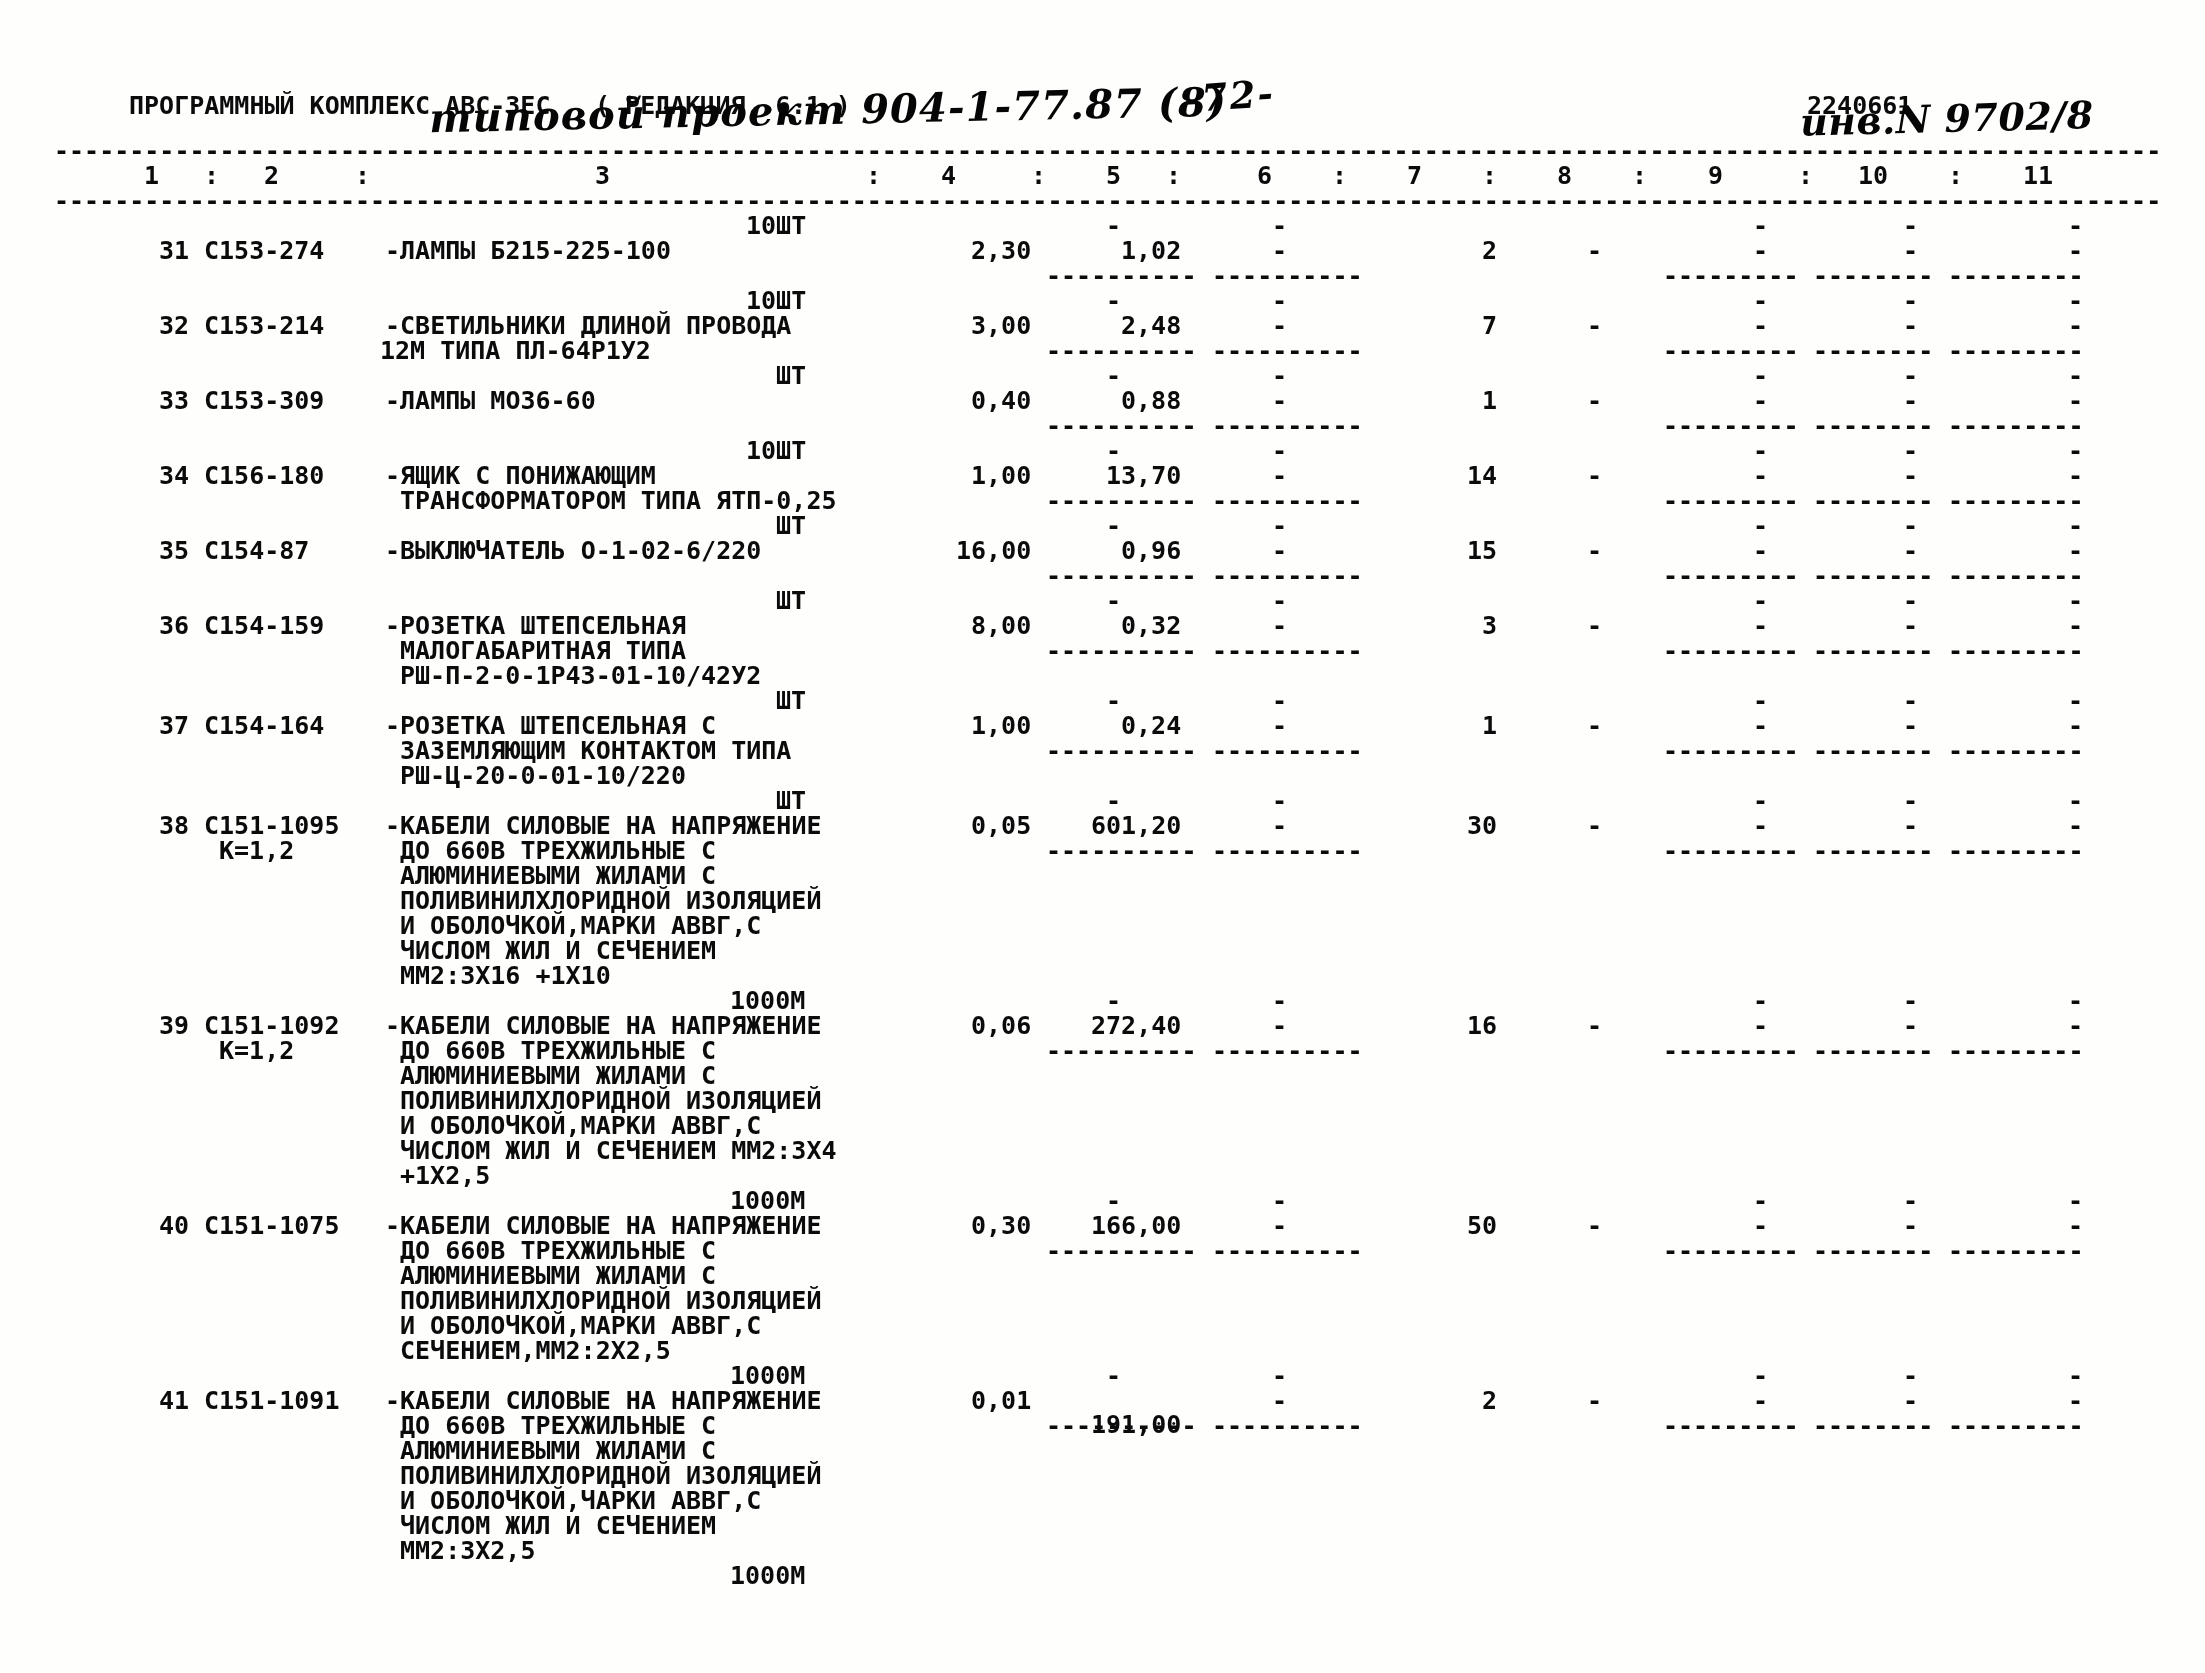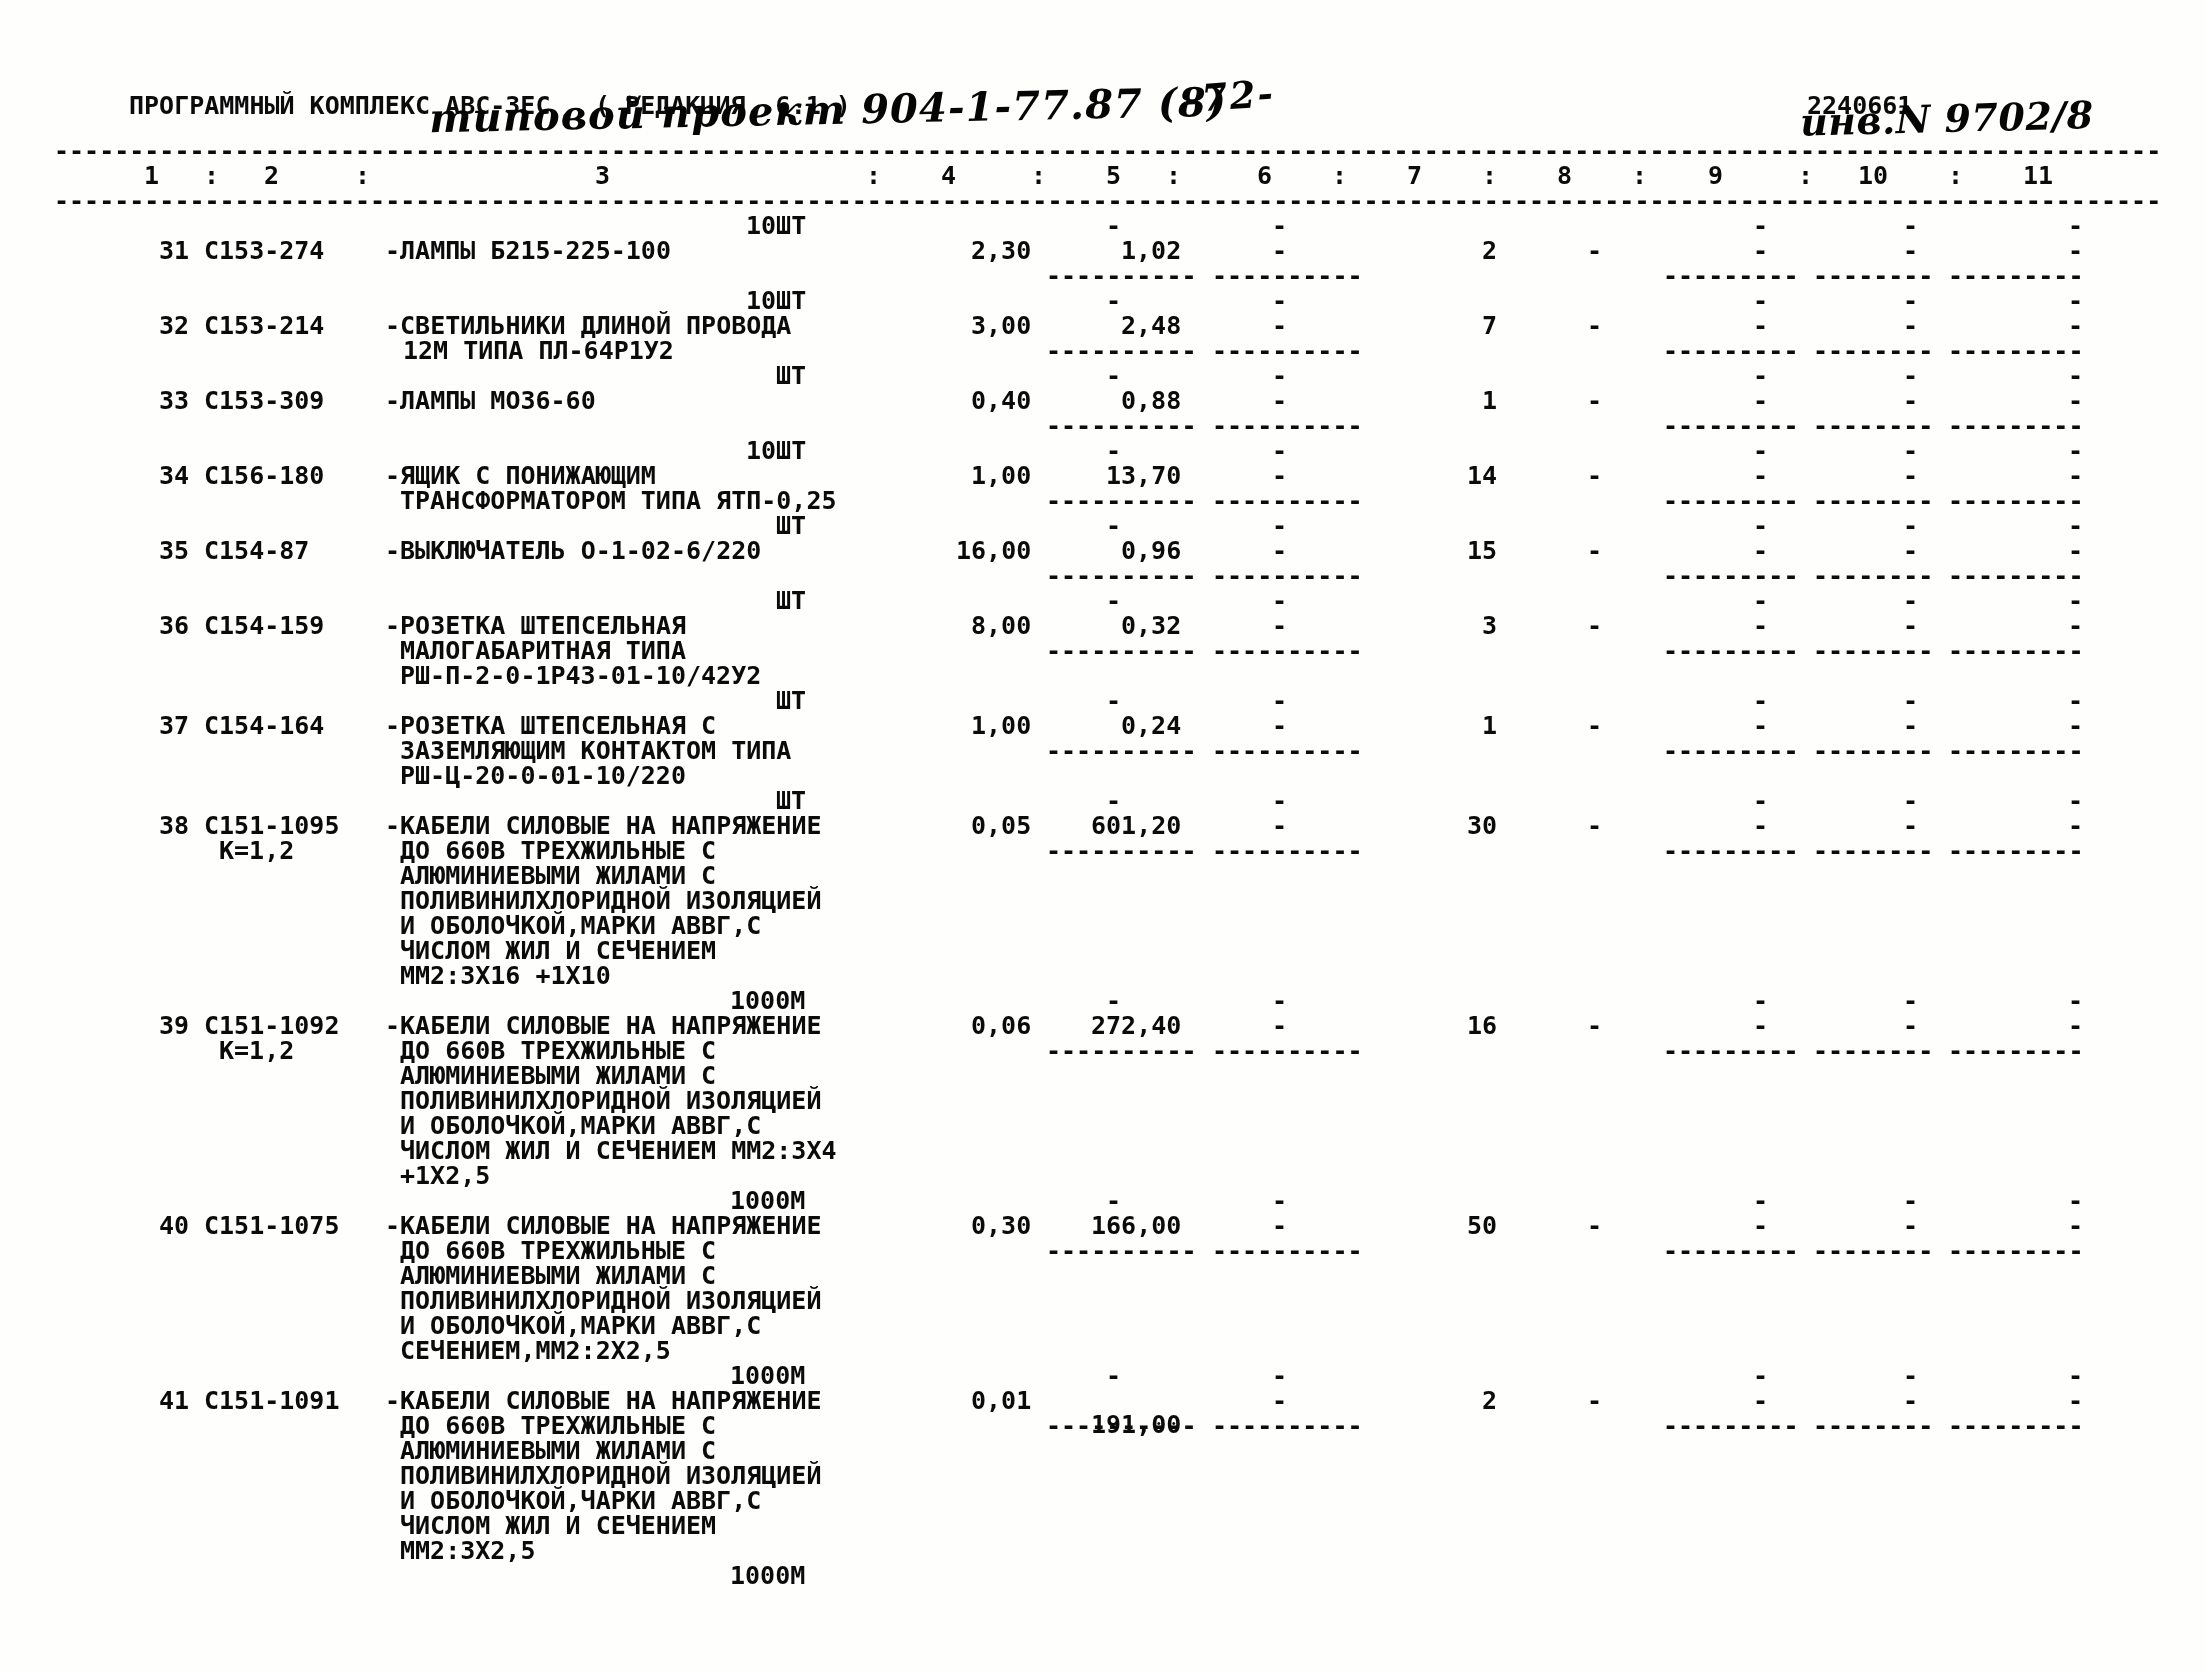--- a/index.html
+++ b/index.html
@@ -128,21 +128,21 @@
         <span style="left: 917px;">3,00</span>
         <span style="left: 1067px;">2,48</span>
         <span style="left: 1218px;">-</span>
         <span style="left: 1428px;">7</span>
         <span style="left: 1533px;">-</span>
         <span style="left: 1699px;">-</span>
         <span style="left: 1849px;">-</span>
         <span style="left: 2014px;">-</span>
       </div>
       <div class="line">
-        <span style="left: 349px;">12М ТИПА ПЛ-64Р1У2</span>
+        <span style="left: 326px;">12М ТИПА ПЛ-64Р1У2</span>
         <span style="left: 992px;">----------</span>
         <span style="left: 1158px;">----------</span>
         <span style="left: 1609px;">---------</span>
         <span style="left: 1759px;">--------</span>
         <span style="left: 1894px;">---------</span>
       </div>
       <div class="line">
         <span style="left: 722px;">ШТ</span>
         <span style="left: 1052px;">-</span>
         <span style="left: 1218px;">-</span>

